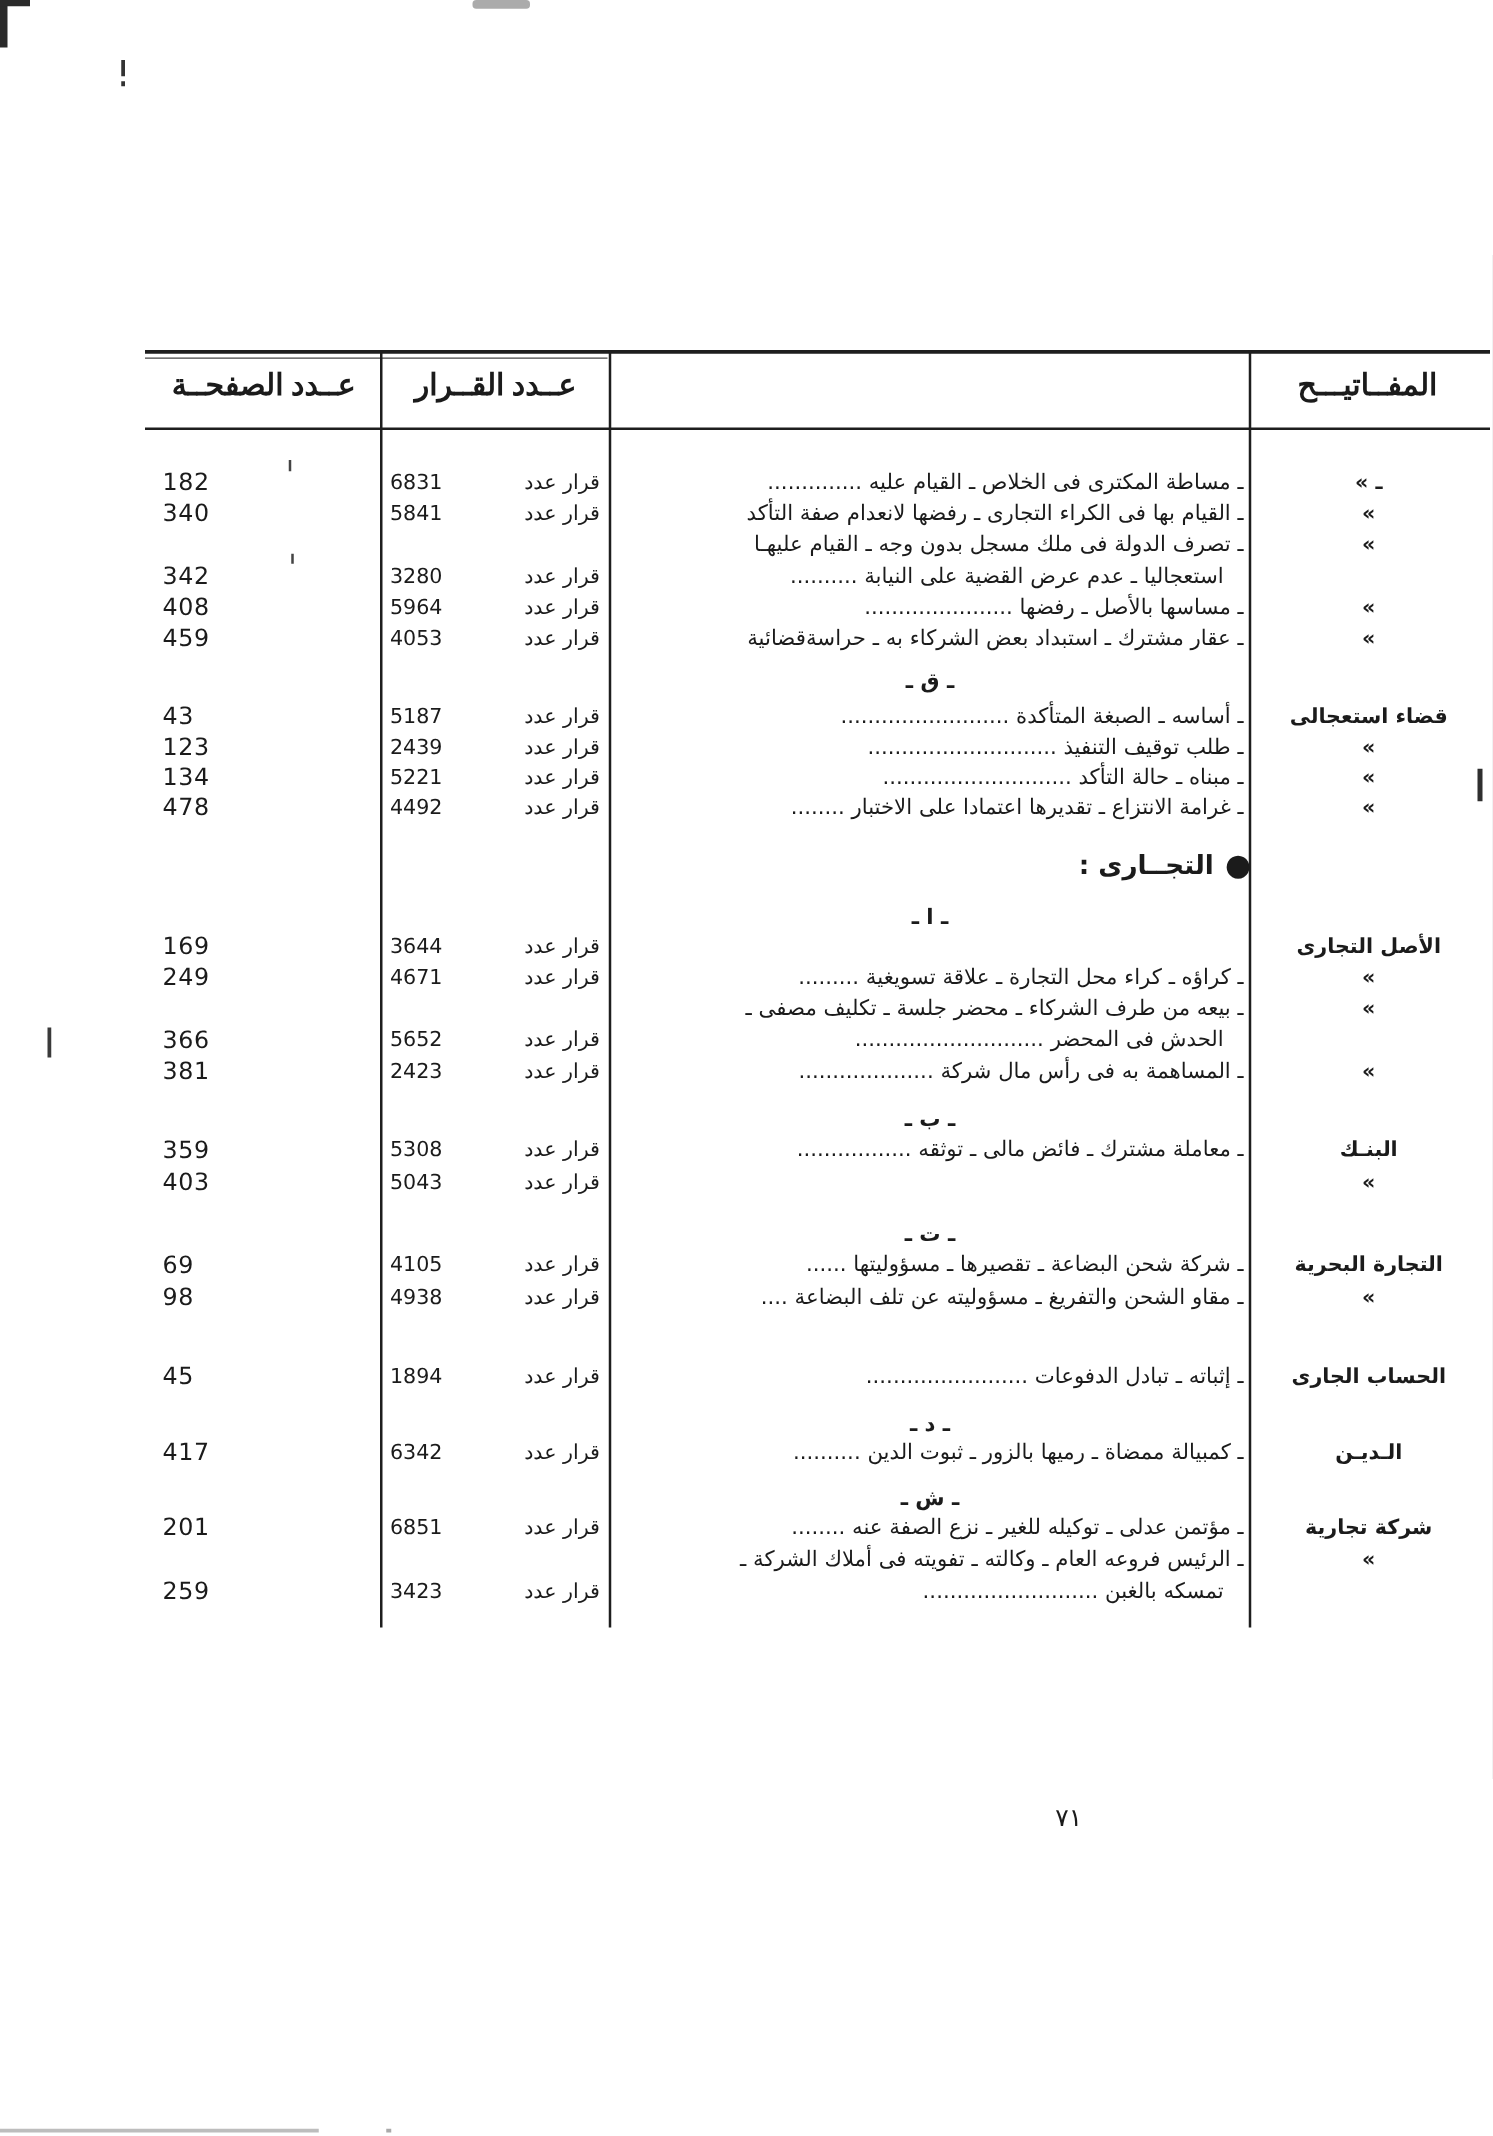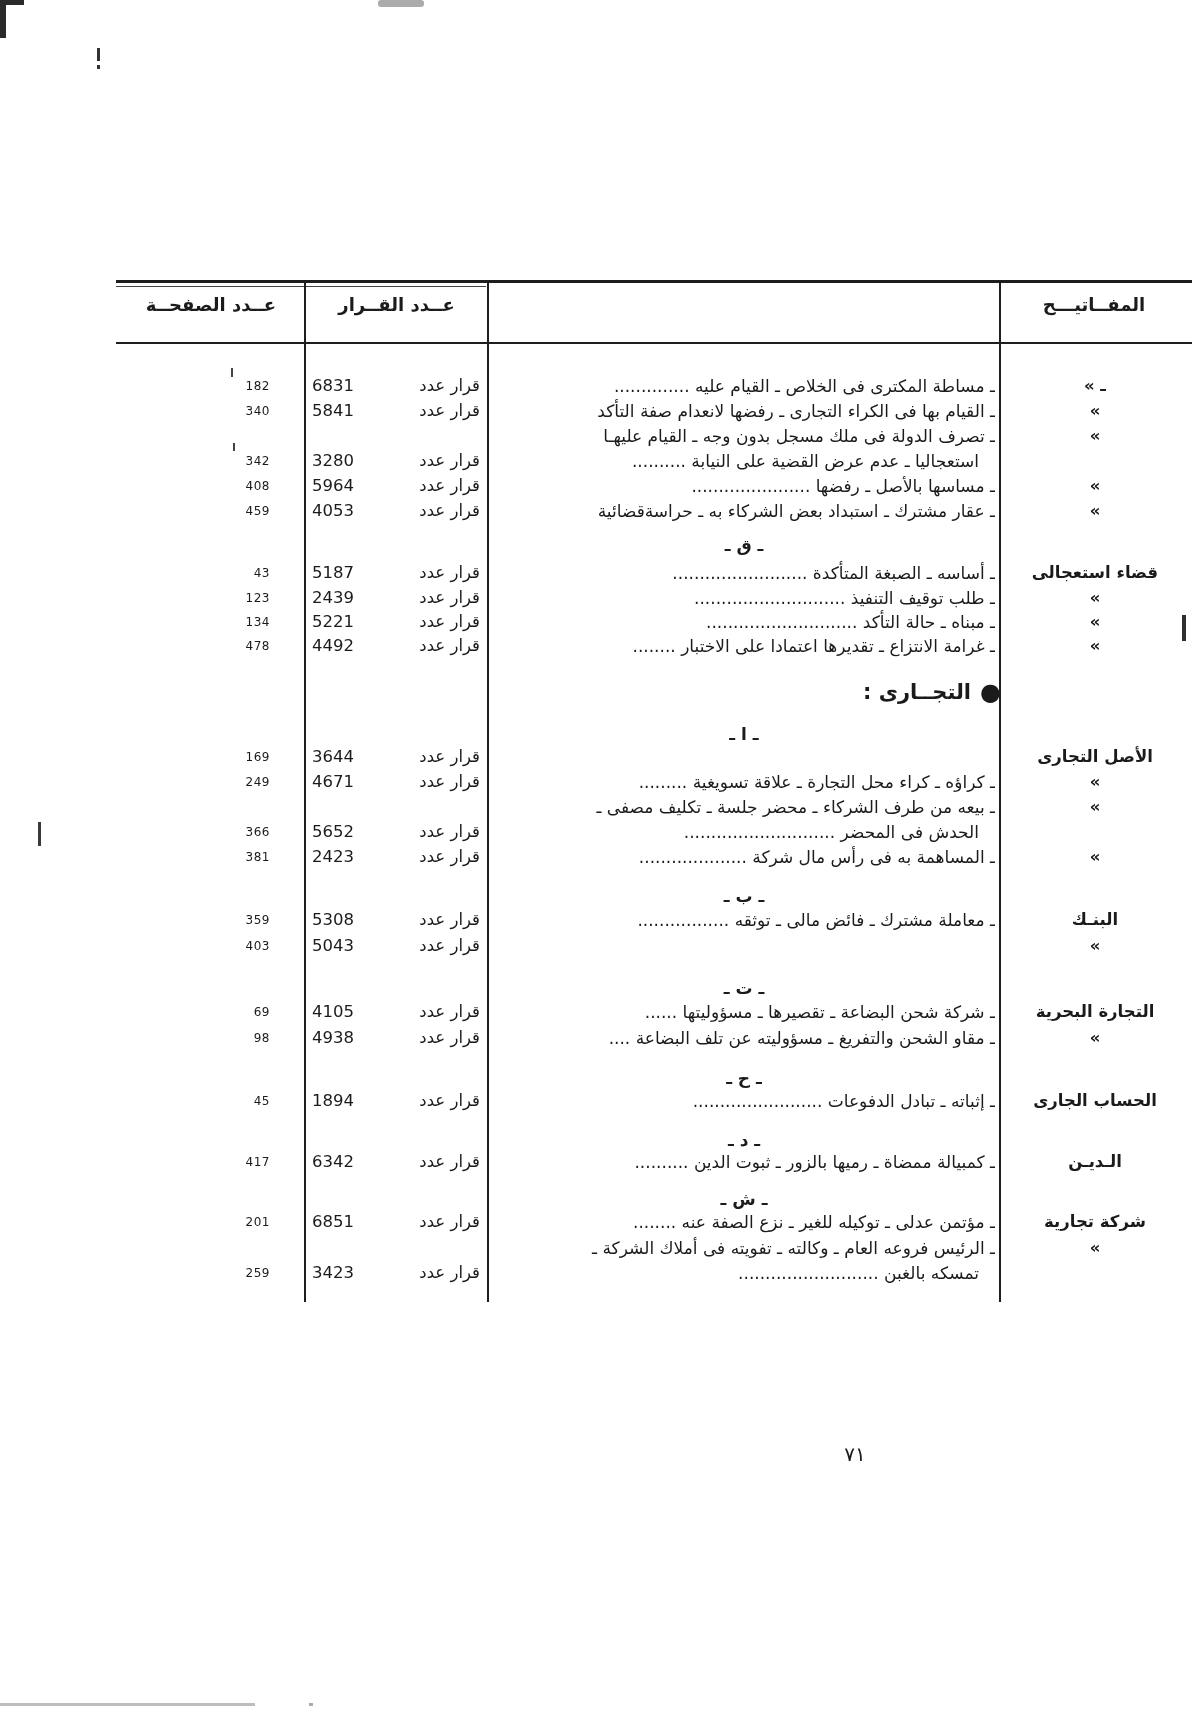--- a/index.html
+++ b/index.html
@@ -15,27 +15,27 @@
   
   .hline,.vline{position:absolute;background:#1e1e1e;}
   .hline.top{left:116px;top:280px;width:1076px;height:3px;}
   .hline.top2{left:116px;top:286px;width:370px;height:1px;background:#444;}
   .hline.under{left:116px;top:342px;width:1076px;height:2px;}
   .vline{top:280px;height:1022px;width:2px;}
   .vline.v1{left:304px;}
   .vline.v2{left:487px;}
   .vline.v3{left:999px;}
   
-  .th{position:absolute;top:294px;font-weight:bold;font-size:18px;direction:rtl;text-align:center;letter-spacing:.3px;}
+  .th{position:absolute;top:294px;font-weight:bold;font-size:24px;direction:rtl;text-align:center;letter-spacing:.3px;font-family:Liberation Serif, serif;}
   .th-page{left:118px;width:186px;}
   .th-dec{left:306px;width:181px;}
   .th-keys{left:1000px;width:188px;}
   
   .row{position:absolute;left:0;width:1194px;height:26px;line-height:26px;}
-  .c-page{position:absolute;left:130px;width:140px;text-align:right;font-size:12px;letter-spacing:.5px;}
+  .c-page{position:absolute;left:130px;width:140px;text-align:left;font-size:19px;letter-spacing:.5px;}
   .c-dec{position:absolute;left:312px;width:168px;display:flex;justify-content:space-between;direction:rtl;font-size:16.5px;}
   .c-subj{position:absolute;left:493px;width:502px;direction:rtl;text-align:right;font-size:17px;white-space:nowrap;overflow:hidden;}
   .c-subj.indent{padding-right:16px;width:486px;}
   .c-key{position:absolute;left:1002px;width:186px;direction:rtl;text-align:center;font-weight:bold;font-size:16.5px;}
   .divider-cell{position:absolute;left:493px;width:502px;text-align:center;font-weight:bold;font-size:17px;direction:rtl;}
   
   .section-heading{position:absolute;left:493px;top:674px;width:508px;height:36px;display:flex;direction:rtl;align-items:center;gap:9px;font-weight:bold;font-size:21px;}
   .bullet{font-size:24px;line-height:24px;}
   
   .footer-num{position:absolute;left:800px;top:1442px;width:110px;text-align:center;font-size:20px;}
@@ -259,23 +259,20 @@
   <div class="row" style="top:1025px">
     <div class="c-page">98</div>
     <div class="c-dec">
         <span>قرار عدد</span>
         <span>4938</span>
       </div>
     <div class="c-subj">ـ مقاو الشحن والتفريغ ـ مسؤوليته عن تلف البضاعة ....</div>
     <div class="c-key">»</div>
   </div>
 
-  <div class="row" style="top:1065px">
-    <div class="divider-cell">ـ ح ـ</div>
-  </div>
 
   <div class="row" style="top:1088px">
     <div class="c-page">45</div>
     <div class="c-dec">
         <span>قرار عدد</span>
         <span>1894</span>
       </div>
     <div class="c-subj">ـ إثباته ـ تبادل الدفوعات ........................</div>
     <div class="c-key">الحساب الجارى</div>
   </div>

